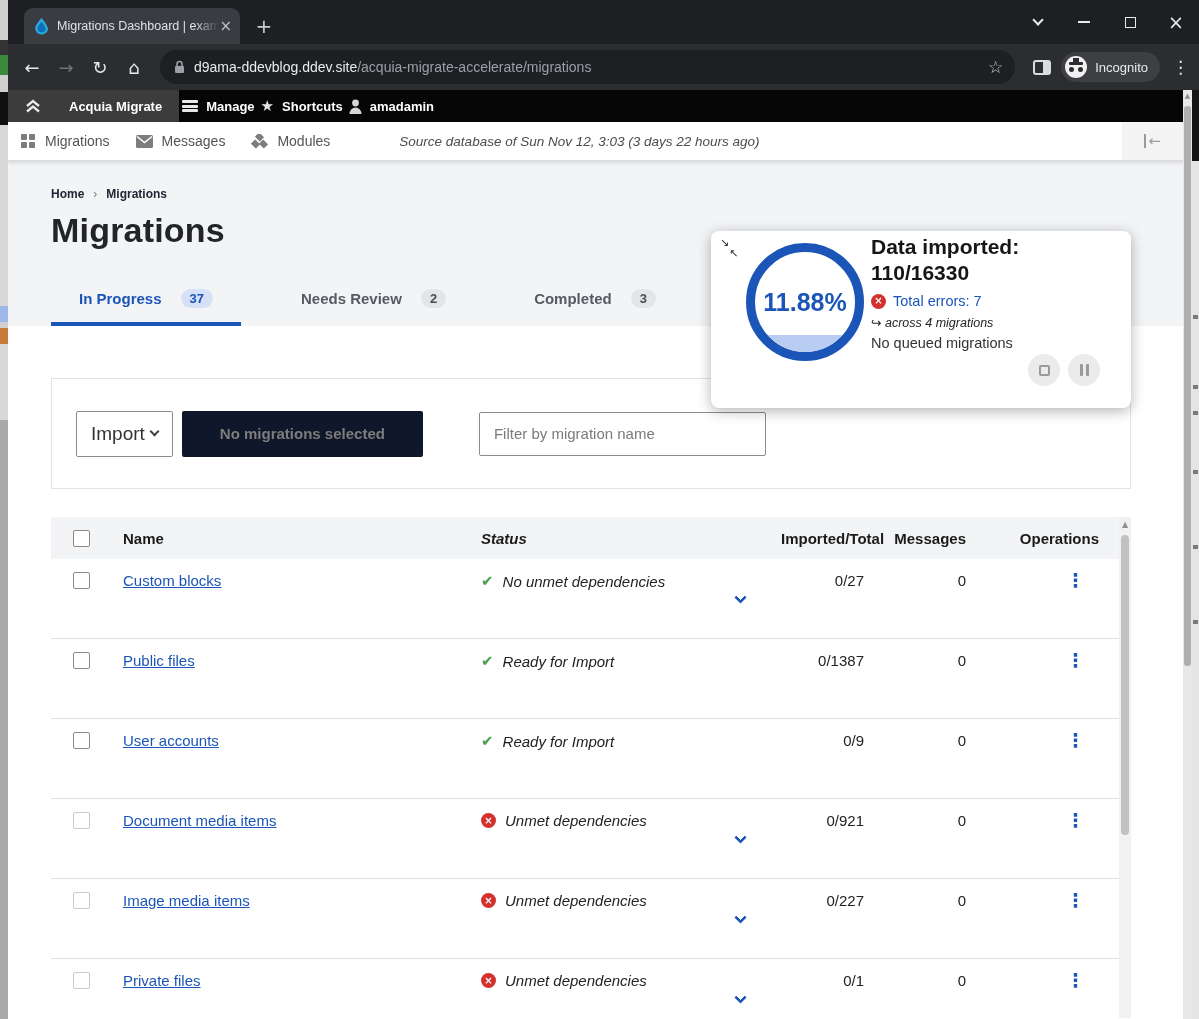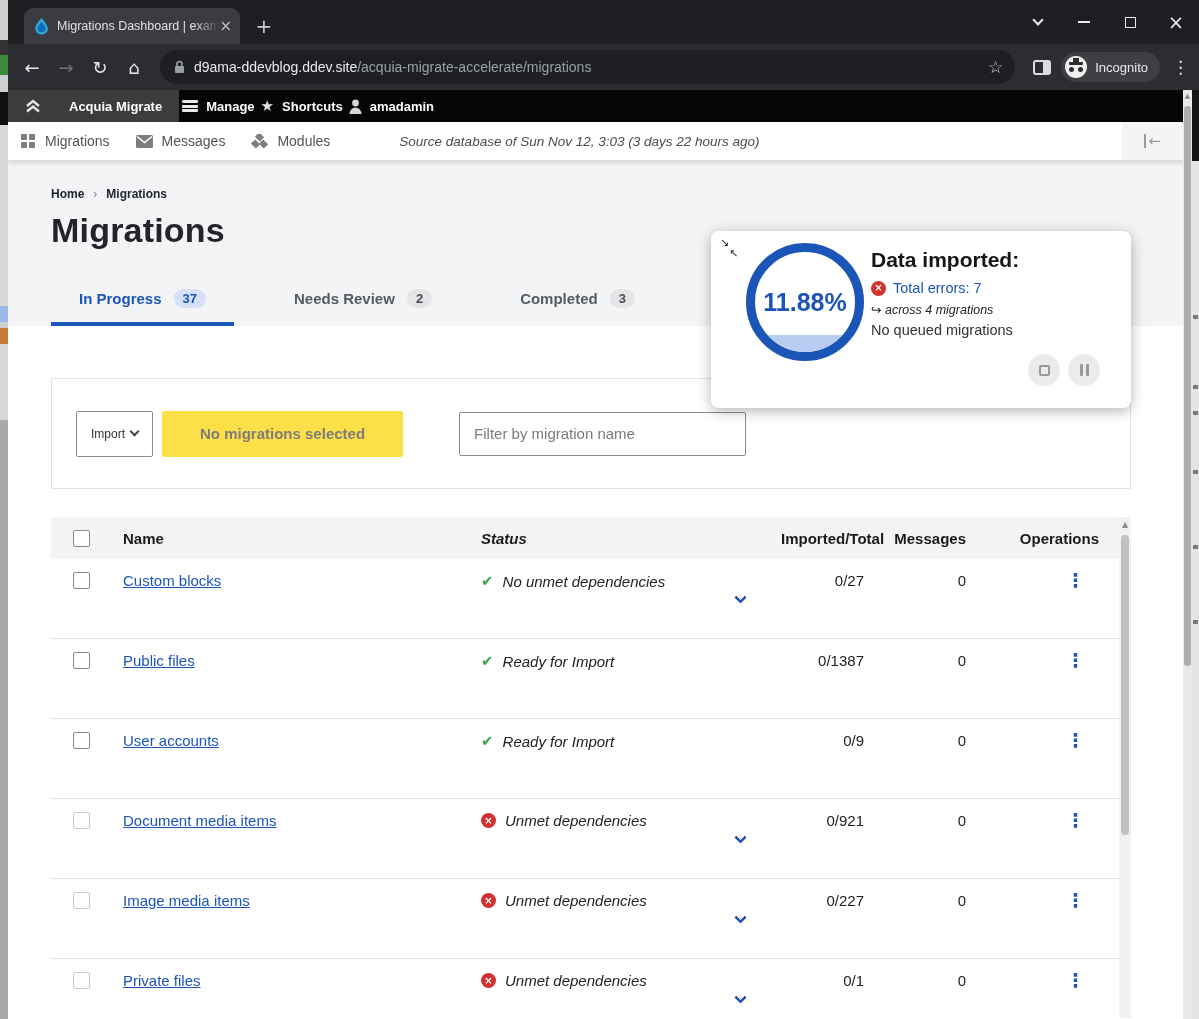--- a/index.html
+++ b/index.html
@@ -78,32 +78,32 @@
 
   
   .page-body { position:relative; height:858px; margin-right:16px; background:#fff; overflow:hidden; }
 
   .page-header { background:#f3f4f6; height:165px; padding:26px 0 0 43px; position:relative; }
   .breadcrumb { font-size:12px; font-weight:bold; color:#222533; display:flex; gap:9px; align-items:center; }
   .breadcrumb .sep { color:#7a7d87; font-weight:normal; }
   .page-title { margin-top:10px; font-size:34px; font-weight:bold; color:#232429; letter-spacing:.2px; }
   .tabs { position:absolute; left:43px; bottom:0; display:flex; }
   .tabitem { padding:12px 28px 14px; margin-right:32px; font-size:15px; font-weight:bold; color:#555a63;
-    display:flex; align-items:center; gap:12px; border-bottom:4px solid transparent; }
+    display:flex; align-items:center; gap:19px; border-bottom:4px solid transparent; }
   .tabitem.active { color:var(--accent); border-bottom-color:var(--accent); }
   .tabbadge { background:#e4e5e7; color:#474c55; border-radius:11px; padding:2px 9px; font-size:13px; font-weight:bold; }
   .tabitem.active .tabbadge { background:#d6e1f7; color:var(--accent); }
 
   
   .controls-card { margin:52px 0 0 43px; width:1080px; height:111px; background:#fff;
     border:1px solid #e3e3e3; display:flex; align-items:center; padding:0 24px; }
   .btn-import { height:46px; padding:0 14px; background:#fff; border:1px solid #8c8c8c; border-radius:2px;
-    font-size:12px; color:#333; display:flex; align-items:center; gap:6px; }
+    font-size:19px; color:#333; display:flex; align-items:center; gap:6px; }
   .chev-dn-dark { display:inline-block; width:7px; height:7px; border-right:2px solid #444; border-bottom:2px solid #444; transform:rotate(45deg); margin-top:-4px; }
-  .btn-disabled { height:46px; margin-left:9px; padding:0 38px; background:#fde047; border:none; border-radius:2px;
+  .btn-disabled { height:46px; margin-left:9px; padding:0 38px; background:#0f172a; border:none; border-radius:2px;
     font-size:15px; font-weight:bold; color:#7d7d7d; }
   .filter-input { height:44px; width:287px; margin-left:56px; border:1px solid #8c8c8c; border-radius:2px;
     padding:0 14px; font-size:15px; color:#333; font-family:"Liberation Sans",sans-serif; }
   .filter-input::placeholder { color:#7a7a7a; }
 
   
   .mig-table { position:relative; margin:28px 0 0 43px; width:1080px; height:501px; overflow:hidden; background:#fff; }
   .thead, .trow { display:grid; grid-template-columns:60px 370px 300px 90px 105px 1fr; align-items:center; }
   .thead { height:42px; background:#f3f4f6; font-weight:bold; font-size:15px; color:#1b1b1b; }
   .trow { height:80px; border-bottom:1px solid #e0e0e0; align-items:start; padding-top:13px; font-size:15px; color:#222; }
@@ -131,21 +131,21 @@
   
   .popup { position:absolute; left:711px; top:231px; width:420px; height:177px; background:#fff;
     border-radius:8px; box-shadow:0 3px 14px rgba(0,0,0,.3); z-index:50; }
   .resize-arrows { position:absolute; left:9px; top:6px; color:#333; font-size:11px; line-height:11px; }
   .resize-arrows span { display:block; }
   .resize-arrows span:last-child { margin-left:9px; }
   .ring { position:absolute; left:35px; top:12px; width:118px; height:118px; border-radius:50%;
     border:9px solid var(--accent); overflow:hidden; display:flex; align-items:center; justify-content:center; }
   .ring .fill { position:absolute; left:0; right:0; bottom:0; height:17px; background:#b9cdf2; }
   .ring .pct { position:relative; font-size:25px; font-weight:bold; color:var(--accent); }
-  .popup-right { position:absolute; left:160px; top:16px; width:250px; }
+  .popup-right { position:absolute; left:160px; top:3px; width:250px; }
   .pop-heading, .pop-fraction { font-size:21px; font-weight:bold; color:#161616; line-height:26px; }
   .pop-errors { margin-top:7px; display:flex; align-items:center; gap:7px; font-size:14.5px; color:var(--accent); }
   .pop-across { margin-top:6px; font-size:12.5px; font-style:italic; color:#222; }
   .pop-queued { margin-top:5px; font-size:14.5px; color:#333; }
   .pop-buttons { position:absolute; right:31px; bottom:22px; display:flex; gap:8px; }
   .round-btn { width:32px; height:32px; border-radius:50%; background:#ebebeb; border:none;
     display:flex; align-items:center; justify-content:center; }
   .stop-ic { width:11px; height:11px; border:2px solid #999; border-radius:2px; }
   .pause-ic { display:flex; gap:3px; }
   .pause-ic span { width:3px; height:12px; background:#999; border-radius:1px; }
@@ -453,20 +453,21 @@
     <div class="resize-arrows icon">
         <span>↘</span>
         <span>↖</span>
       </div>
     <div class="ring">
       <div class="fill"></div>
       <div class="pct">11.88%</div>
     </div>
     <div class="popup-right">
       <div class="pop-heading">Data imported:</div>
+      <div class="pop-fraction">110/16330</div>
       <div class="pop-errors">
         <span class="s-err icon">×</span>
         <a style="color:var(--accent);text-decoration:none;">Total errors: 7</a>
       </div>
       <div class="pop-across">
         <span class="icon">↪</span>
         <span>across 4 migrations</span>
       </div>
       <div class="pop-queued">No queued migrations</div>
     </div>

